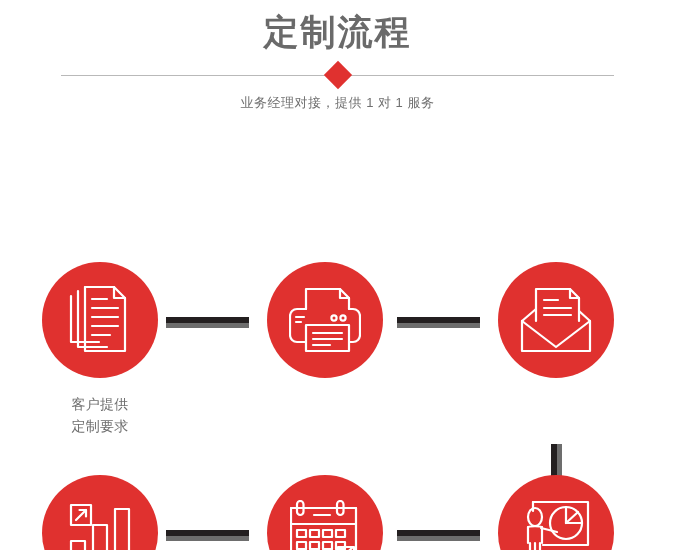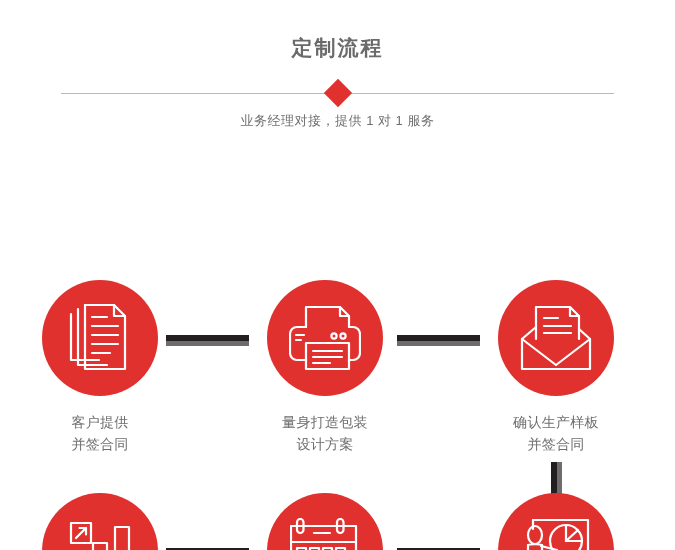--- a/index.html
+++ b/index.html
@@ -15,26 +15,26 @@
     position: relative;
   }
 
   
   #header {
     width: 675px;
     padding-top: 14px;
     text-align: center;
   }
   #page-title {
-    font-size: 21px;
+    font-size: 35px;
     font-weight: bold;
     color: #6a6a6a;
     letter-spacing: 2px;
     line-height: 36px;
-    margin: 16px;
+    margin: 0;
   }
   #divider-wrap {
     position: relative;
     width: 553px;
     margin: 14px auto 0 auto;
     height: 22px;
   }
   #divider-line {
     position: absolute;
     top: 11px;
@@ -159,21 +159,21 @@
           <path d="M47 1 L47 12 L58 12"></path>
           <line x1="25" y1="13" x2="40" y2="13"></line>
           <line x1="25" y1="22" x2="51" y2="22"></line>
           <line x1="25" y1="31" x2="51" y2="31"></line>
           <line x1="25" y1="40" x2="51" y2="40"></line>
           <line x1="25" y1="49" x2="43" y2="49"></line>
         </svg>
       </span>
     </div>
     <div class="step-label">客户提供
-并签合同</div>
+定制要求</div>
   </div>
 
   <div class="step step-r1 col-2">
     <div class="circle">
       <span>
         <svg width="72" height="66" viewBox="0 0 72 66" fill="none" stroke="#ffffff" stroke-width="2.2" stroke-linejoin="round" stroke-linecap="round">
           <path d="M17 22 L17 2 L51 2 L60 11 L60 22"></path>
           <path d="M51 2 L51 11 L60 11"></path>
           <path d="M17 22 L8 22 A7 7 0 0 0 1 29 L1 48 A7 7 0 0 0 8 55 L17 55"></path>
           <path d="M60 22 L64 22 A7 7 0 0 1 71 29 L71 48 A7 7 0 0 1 64 55 L60 55"></path>
@@ -182,40 +182,36 @@
           <line x1="7" y1="35" x2="12" y2="35"></line>
           <circle cx="45" cy="31" r="2.6"></circle>
           <circle cx="54" cy="31" r="2.6"></circle>
           <circle cx="63" cy="31" r="2.6" stroke="none"></circle>
           <line x1="24" y1="46" x2="53" y2="46"></line>
           <line x1="24" y1="52" x2="53" y2="52"></line>
           <line x1="24" y1="58" x2="41" y2="58"></line>
         </svg>
       </span>
     </div>
-    <div class="step-label">量身打造包装
-设计方案</div>
   </div>
 
   <div class="step step-r1 col-3">
     <div class="circle">
       <span>
         <svg width="72" height="66" viewBox="0 0 72 66" fill="none" stroke="#ffffff" stroke-width="2.2" stroke-linejoin="round" stroke-linecap="round">
           <path d="M16 34 L16 2 L50 2 L59 11 L59 34"></path>
           <path d="M50 2 L50 11 L59 11"></path>
           <line x1="24" y1="13" x2="38" y2="13"></line>
           <line x1="24" y1="21" x2="51" y2="21"></line>
           <line x1="24" y1="28" x2="51" y2="28"></line>
           <path d="M16 22 L2 34 L2 64 L70 64 L70 34 L59 24"></path>
           <path d="M2 34 L36 60 L70 34"></path>
         </svg>
       </span>
     </div>
-    <div class="step-label">确认生产样板
-并签合同</div>
   </div>
 
   <div class="step step-r2 col-1">
     <div class="circle">
       <span>
         <svg width="66" height="64" viewBox="0 0 66 64" fill="none" stroke="#ffffff" stroke-width="2.2" stroke-linejoin="round" stroke-linecap="round">
           <rect x="4" y="4" width="20" height="20"></rect>
           <path d="M9 19 L19 9"></path>
           <path d="M12.5 9 L19 9 L19 15.5"></path>
           <rect x="4" y="40" width="14" height="16"></rect>

